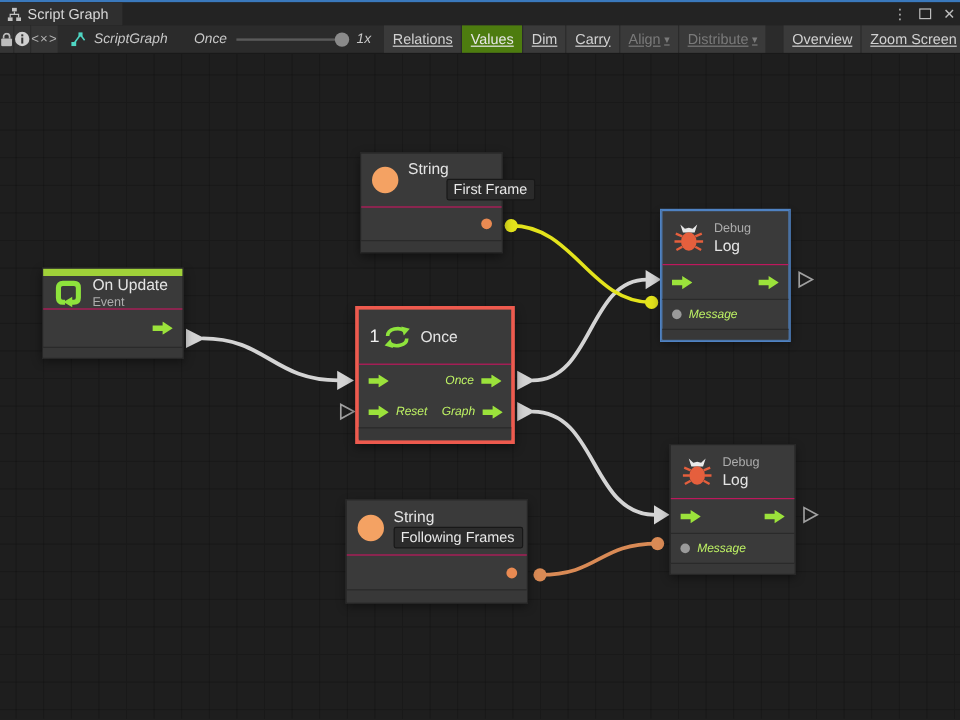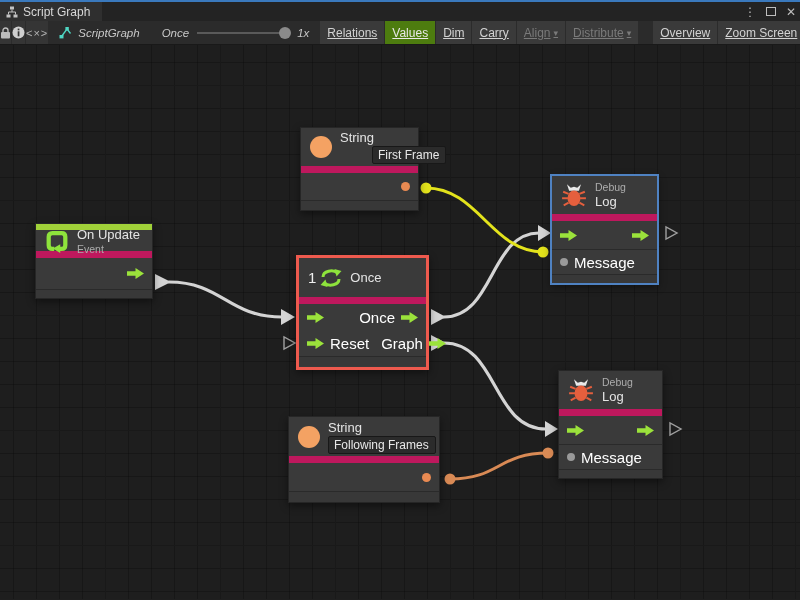--- a/index.html
+++ b/index.html
@@ -39,28 +39,28 @@
       linear-gradient(rgba(0,0,0,.22) 1px, transparent 1px),
       linear-gradient(90deg, rgba(0,0,0,.22) 1px, transparent 1px);
     background-size:115px 115px, 115px 115px, 23px 23px, 23px 23px;
     background-position:-10px 40px, -10px 40px, -10px 40px, -10px 40px; }
   .wires { position:absolute; left:0; top:0; z-index:1; pointer-events:none; }
 
   .node { position:absolute; z-index:2; background:#3a3a3a; border:1px solid #262626;
     box-shadow:0 3px 8px rgba(0,0,0,.45); color:#d6d6d6; }
   .node.focus-blue { border:1px solid #4f82c2; box-shadow:0 0 0 1px #4f82c2, 0 3px 8px rgba(0,0,0,.45); }
   .node.sel-red { border:3px solid #ee5a4e; }
-  .n-header { display:flex; align-items:center; gap:8px; padding:0 9px; border-bottom:7px solid #be185d; }
+  .n-header { display:flex; align-items:center; gap:8px; padding:0 9px; border-bottom:1px solid #be185d; }
   .n-title { font-size:13px; color:#e4e4e4; }
   .n-sub { font-size:10.5px; color:#adadad; }
   .n-row { display:flex; align-items:center; padding:0 8px; gap:6px; }
   .n-footer { border-top:1px solid #2a2a2a; background:#383838; }
   .divider-top { border-top:1px solid #2a2a2a; }
   .spacer { flex:1; }
-  .port-label { font-size:15px; color:#ffffff; }
+  .port-label { font-size:10px; color:#bef264;font-style:italic; }
   .orange-ball { width:22px; height:22px; border-radius:50%; background:#f4a263; flex:none; }
   .dot-orange { width:9px; height:9px; border-radius:50%; background:#e98a52; }
   .dot-gray { width:8px; height:8px; border-radius:50%; background:#9a9a9a; }
   .str-input { background:#2b2b2b; border:1px solid #181818; border-radius:2px; color:#e8e8e8;
     font-size:12px; padding:1px 5px; height:18px; font-family:"Liberation Sans", sans-serif; }
   .hdr-col { display:flex; flex-direction:column; gap:1px; }
   .green-bar { height:6px; background:#a0d139; }
   .badge-1 { font-size:15px; color:#f0f0f0; }
   .parrow { width:17px; height:11px; flex:none; }
 </style>

